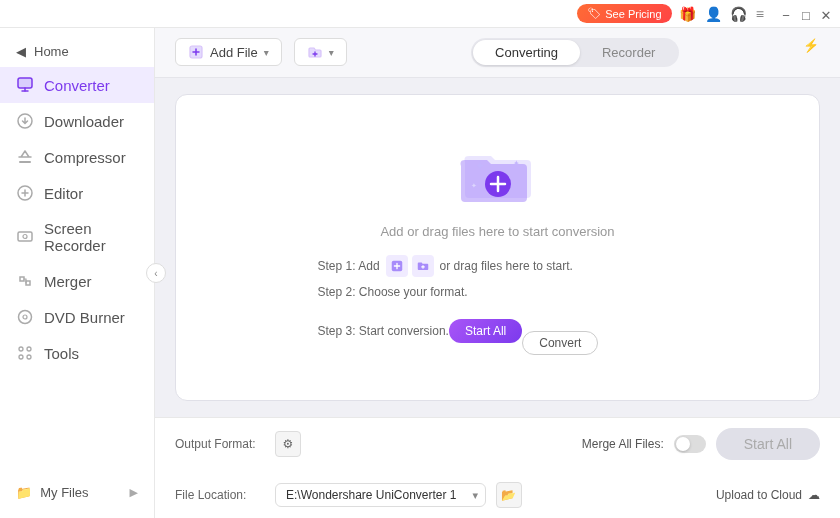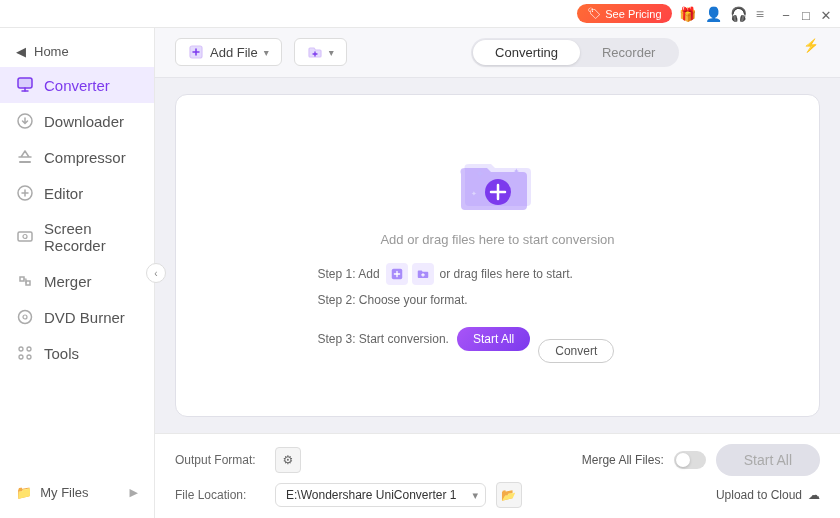--- a/index.html
+++ b/index.html
@@ -254,21 +254,21 @@
       height: 22px;
       background: #f0ebff;
       border-radius: 4px;
       display: flex;
       align-items: center;
       justify-content: center;
     }
     .step3 {
       display: flex;
       align-items: center;
-      gap: 8px;
+      gap: 0;
     }
     .start-all-btn {
       background: linear-gradient(135deg, #a855f7, #7c3aed);
       color: #fff;
       border: none;
       border-radius: 16px;
       padding: 5px 16px;
       font-size: 12px;
       cursor: pointer;
     }
@@ -283,21 +283,21 @@
       margin-top: 24px;
     }
 
     
     .bottom-bar {
       background: #fff;
       border-top: 1px solid #e8e8e8;
       padding: 10px 20px;
       display: flex;
       flex-direction: column;
-      gap: 6px;
+      gap: 22px;
     }
     .bottom-row {
       display: flex;
       align-items: center;
       gap: 10px;
     }
     .bottom-label {
       font-size: 12px;
       color: #666;
       min-width: 90px;

